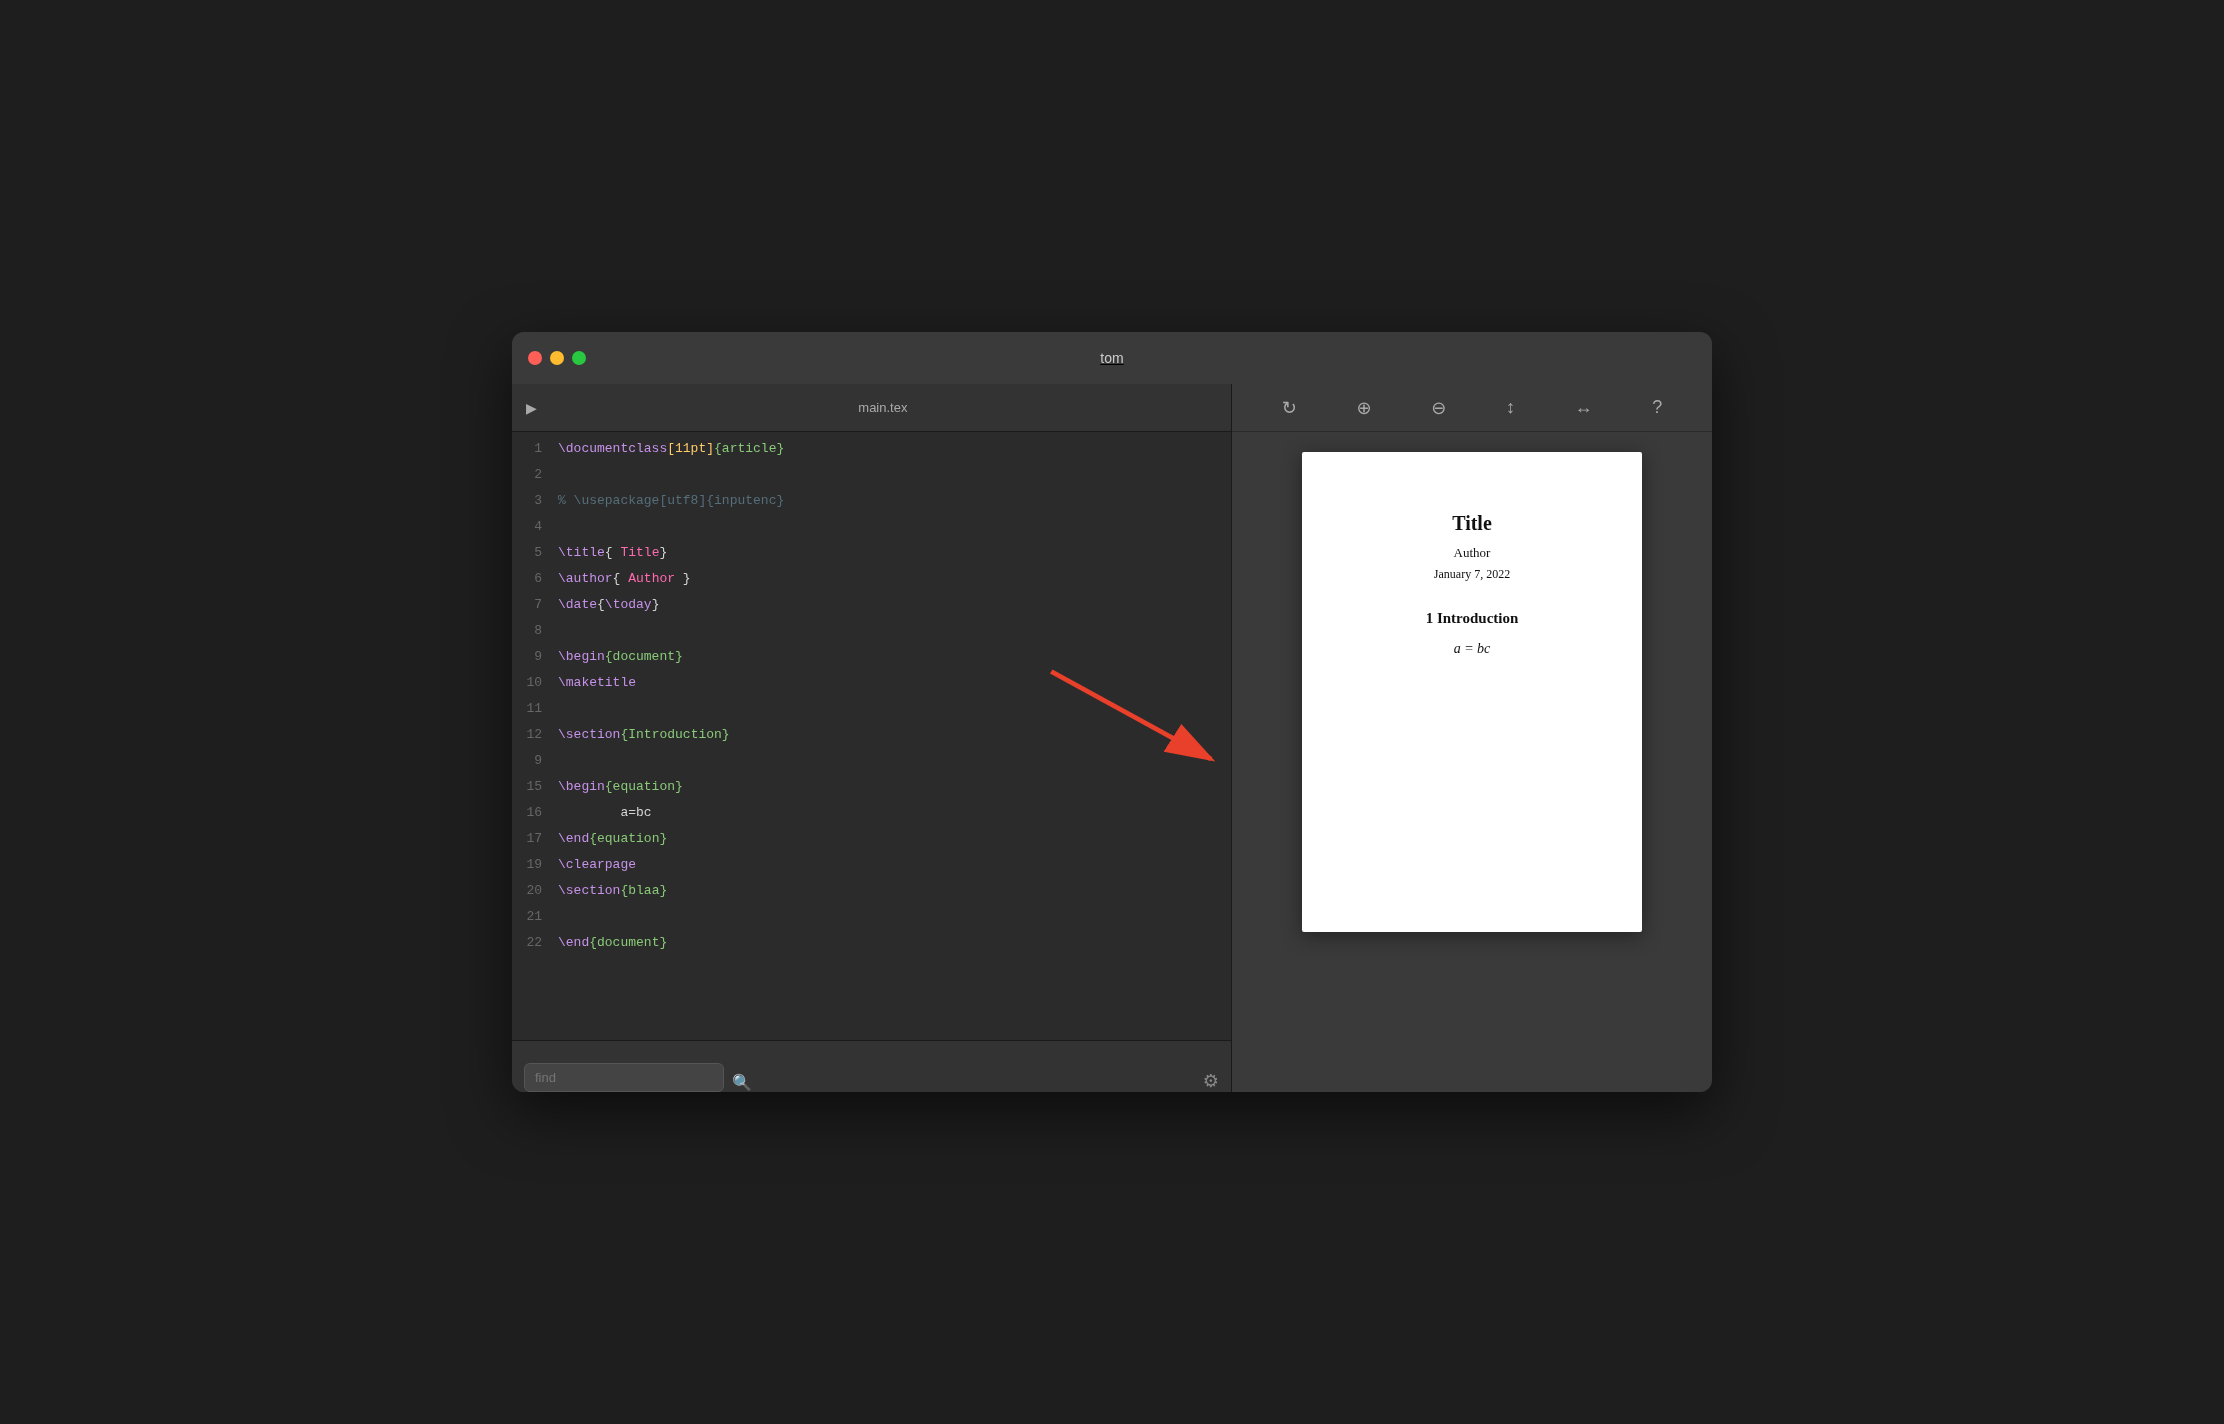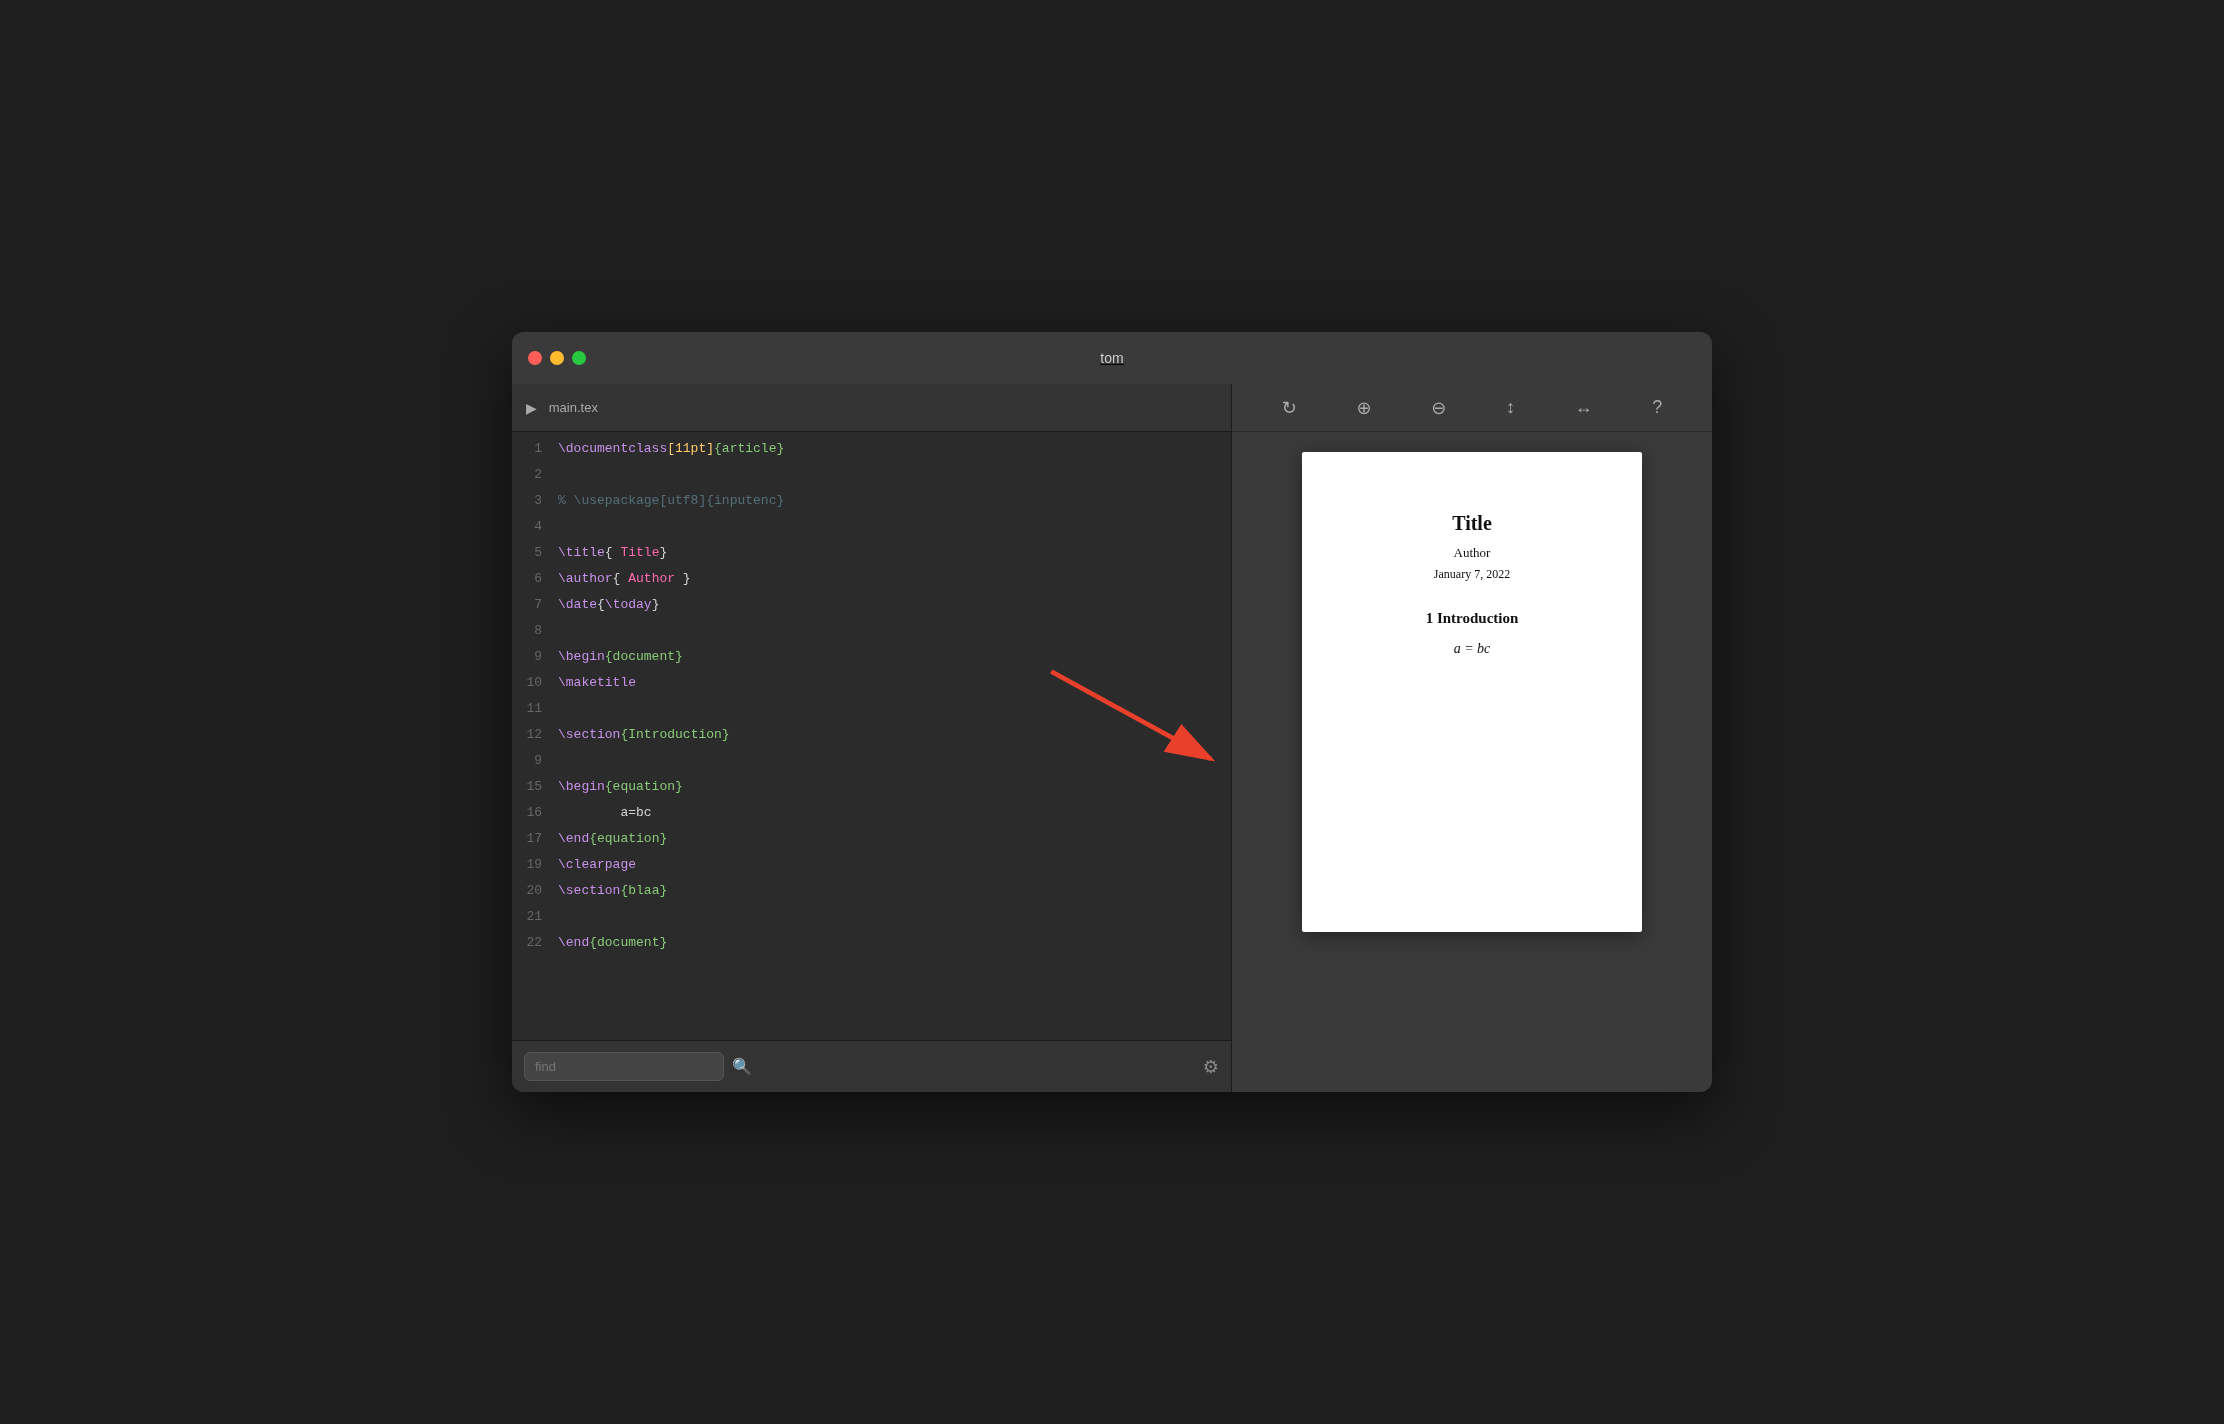--- a/index.html
+++ b/index.html
@@ -89,21 +89,21 @@
     .play-btn {
       color: #aaa;
       font-size: 14px;
       cursor: pointer;
     }
 
     .editor-filename {
       color: #aaa;
       font-size: 13px;
       flex: 1;
-      text-align: left;
+      text-align: center;
     }
 
     .editor-body {
       flex: 1;
       overflow-y: auto;
       padding: 8px 0;
     }
 
     .code-line {
       display: flex;
@@ -134,21 +134,21 @@
     .kw-pink { color: #ff6ab0; }        
     .kw-comment { color: #546e7a; }     
     .kw-bracket { color: #ffcb6b; }     
     .kw-text { color: #d4d4d4; }
 
     
     .find-bar {
       background: #333;
       height: 52px;
       display: flex;
-      align-items: center;
+      align-items: flex-end;
       padding: 0 12px;
       border-top: 1px solid #1a1a1a;
       flex-shrink: 0;
     }
 
     .find-input {
       background: #444;
       border: 1px solid #555;
       border-radius: 6px;
       color: #aaa;

